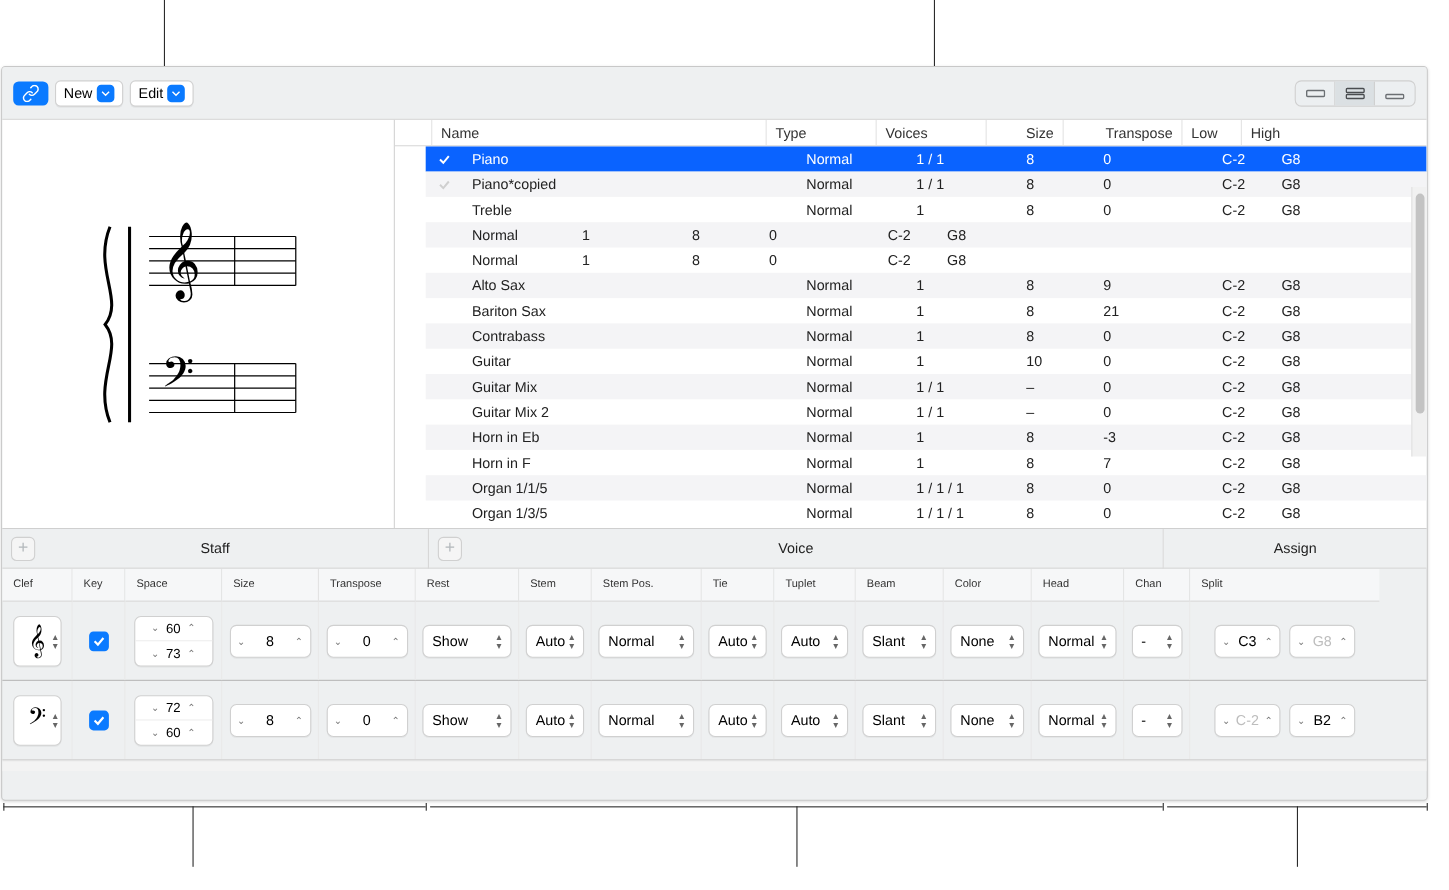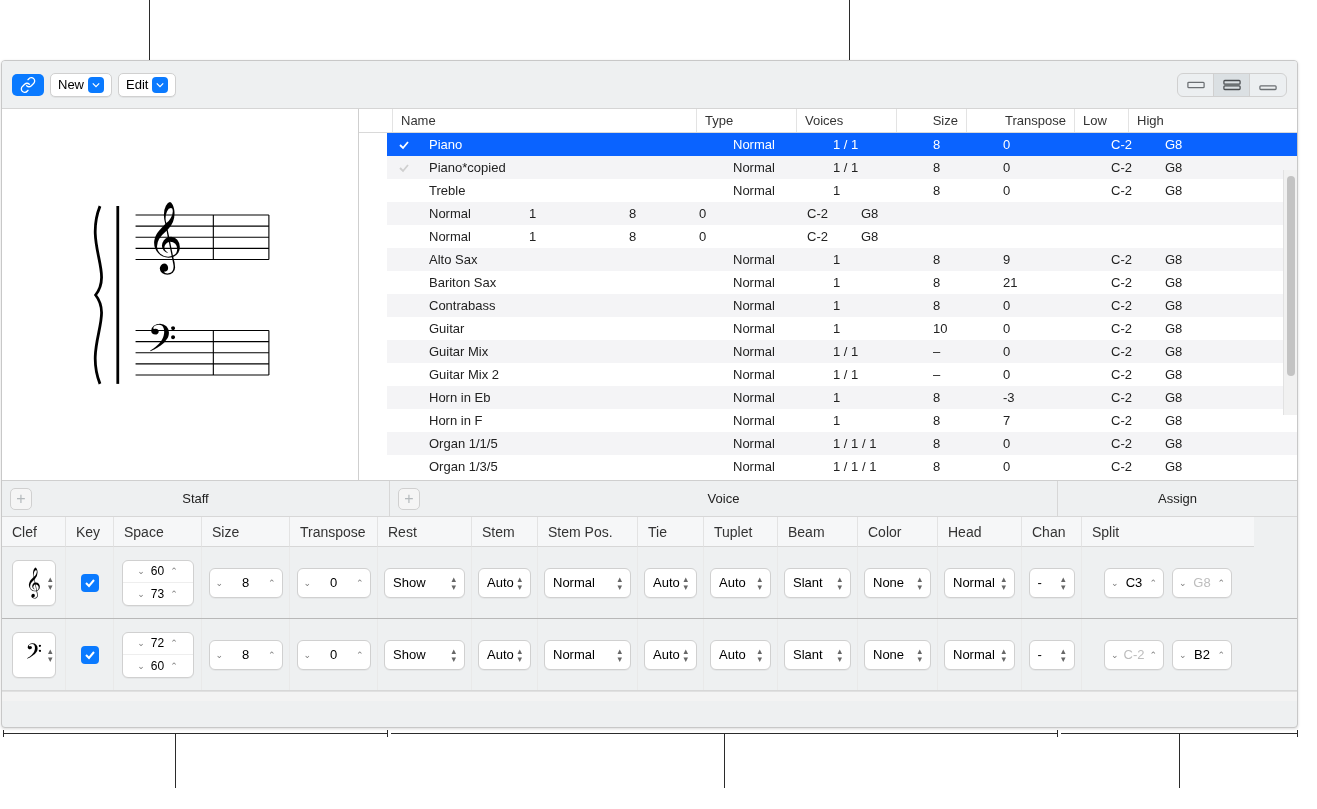--- a/index.html
+++ b/index.html
@@ -105,21 +105,21 @@
   .panel-head .add-btn {
     position:absolute; left:8px; top:50%; transform:translateY(-50%);
     width:22px; height:22px; border:1px solid #d0d0d0; border-radius:5px;
     background:#f5f5f5; display:flex; align-items:center; justify-content:center;
     color:#b4b9bc; font-size:16px; line-height:1;
   }
   .ph-staff  { width:388px; }
   .ph-voice  { width:668px; }
   .ph-assign { flex:1; border-right:none;text-align:center; }
 
-  .panel-cols { display:flex; height:30px; font-size:14px; color:#333; }
+  .panel-cols { display:flex; height:30px; font-size:10px; color:#333; }
   .pcol { display:flex; align-items:center; padding:0 10px; border-right:1px solid #e3e3e3; border-bottom:1px solid #d7d7d7; background:#f6f7f8; }
   .pcol:last-child { border-right:none; }
   .pc-clef{width:64px;} .pc-key{width:48px;} .pc-space{width:88px;} .pc-size{width:88px;} .pc-trans{width:88px;}
   .pc-rest{width:94px;} .pc-stem{width:66px;} .pc-stempos{width:100px;} .pc-tie{width:66px;} .pc-tuplet{width:74px;} .pc-beam{width:80px;} .pc-color{width:80px;} .pc-head{width:84px;}
   .pc-chan{width:60px;} .pc-split{width:172px;}
 
   .param-rows { display:flex; flex-direction:column; }
   .param-row { display:flex; height:72px; border-bottom:1px solid #b8b8b8; }
   .param-row:last-child { border-bottom:1px solid #d7d7d7; }
   .pcell { display:flex; align-items:center; justify-content:center; border-right:1px solid #e9e9e9; padding:4px 6px; }

